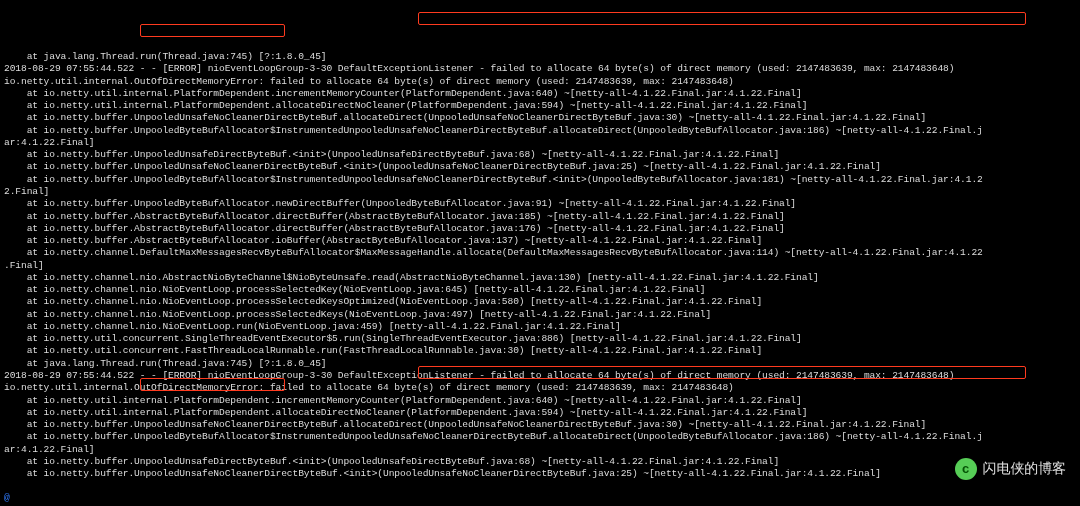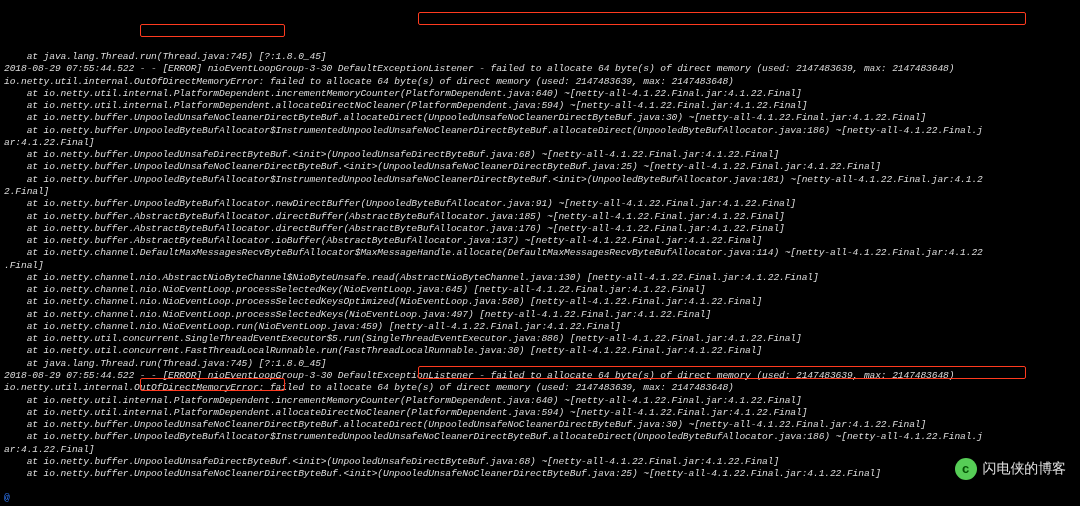--- a/index.html
+++ b/index.html
@@ -9,21 +9,21 @@
     font-family: "Monaco","Consolas","Courier New",monospace;
     font-size: 9.6px;
     line-height: 1.28;
     width: 1080px;
     height: 506px;
     overflow: hidden;
     position: relative;
     white-space: pre;
     letter-spacing: -0.1px;
   }
-  .log { padding: 2px 4px 2px 4px; font-style: italic; }
+  .log { padding: 2px 4px 2px 4px; }
   .line { display: block; }
   .hl {
     position: absolute;
     border: 1.5px solid #ff3b1f;
     border-radius: 2px;
     pointer-events: none;
     background: transparent;
   }
   .watermark {
     position: absolute;

